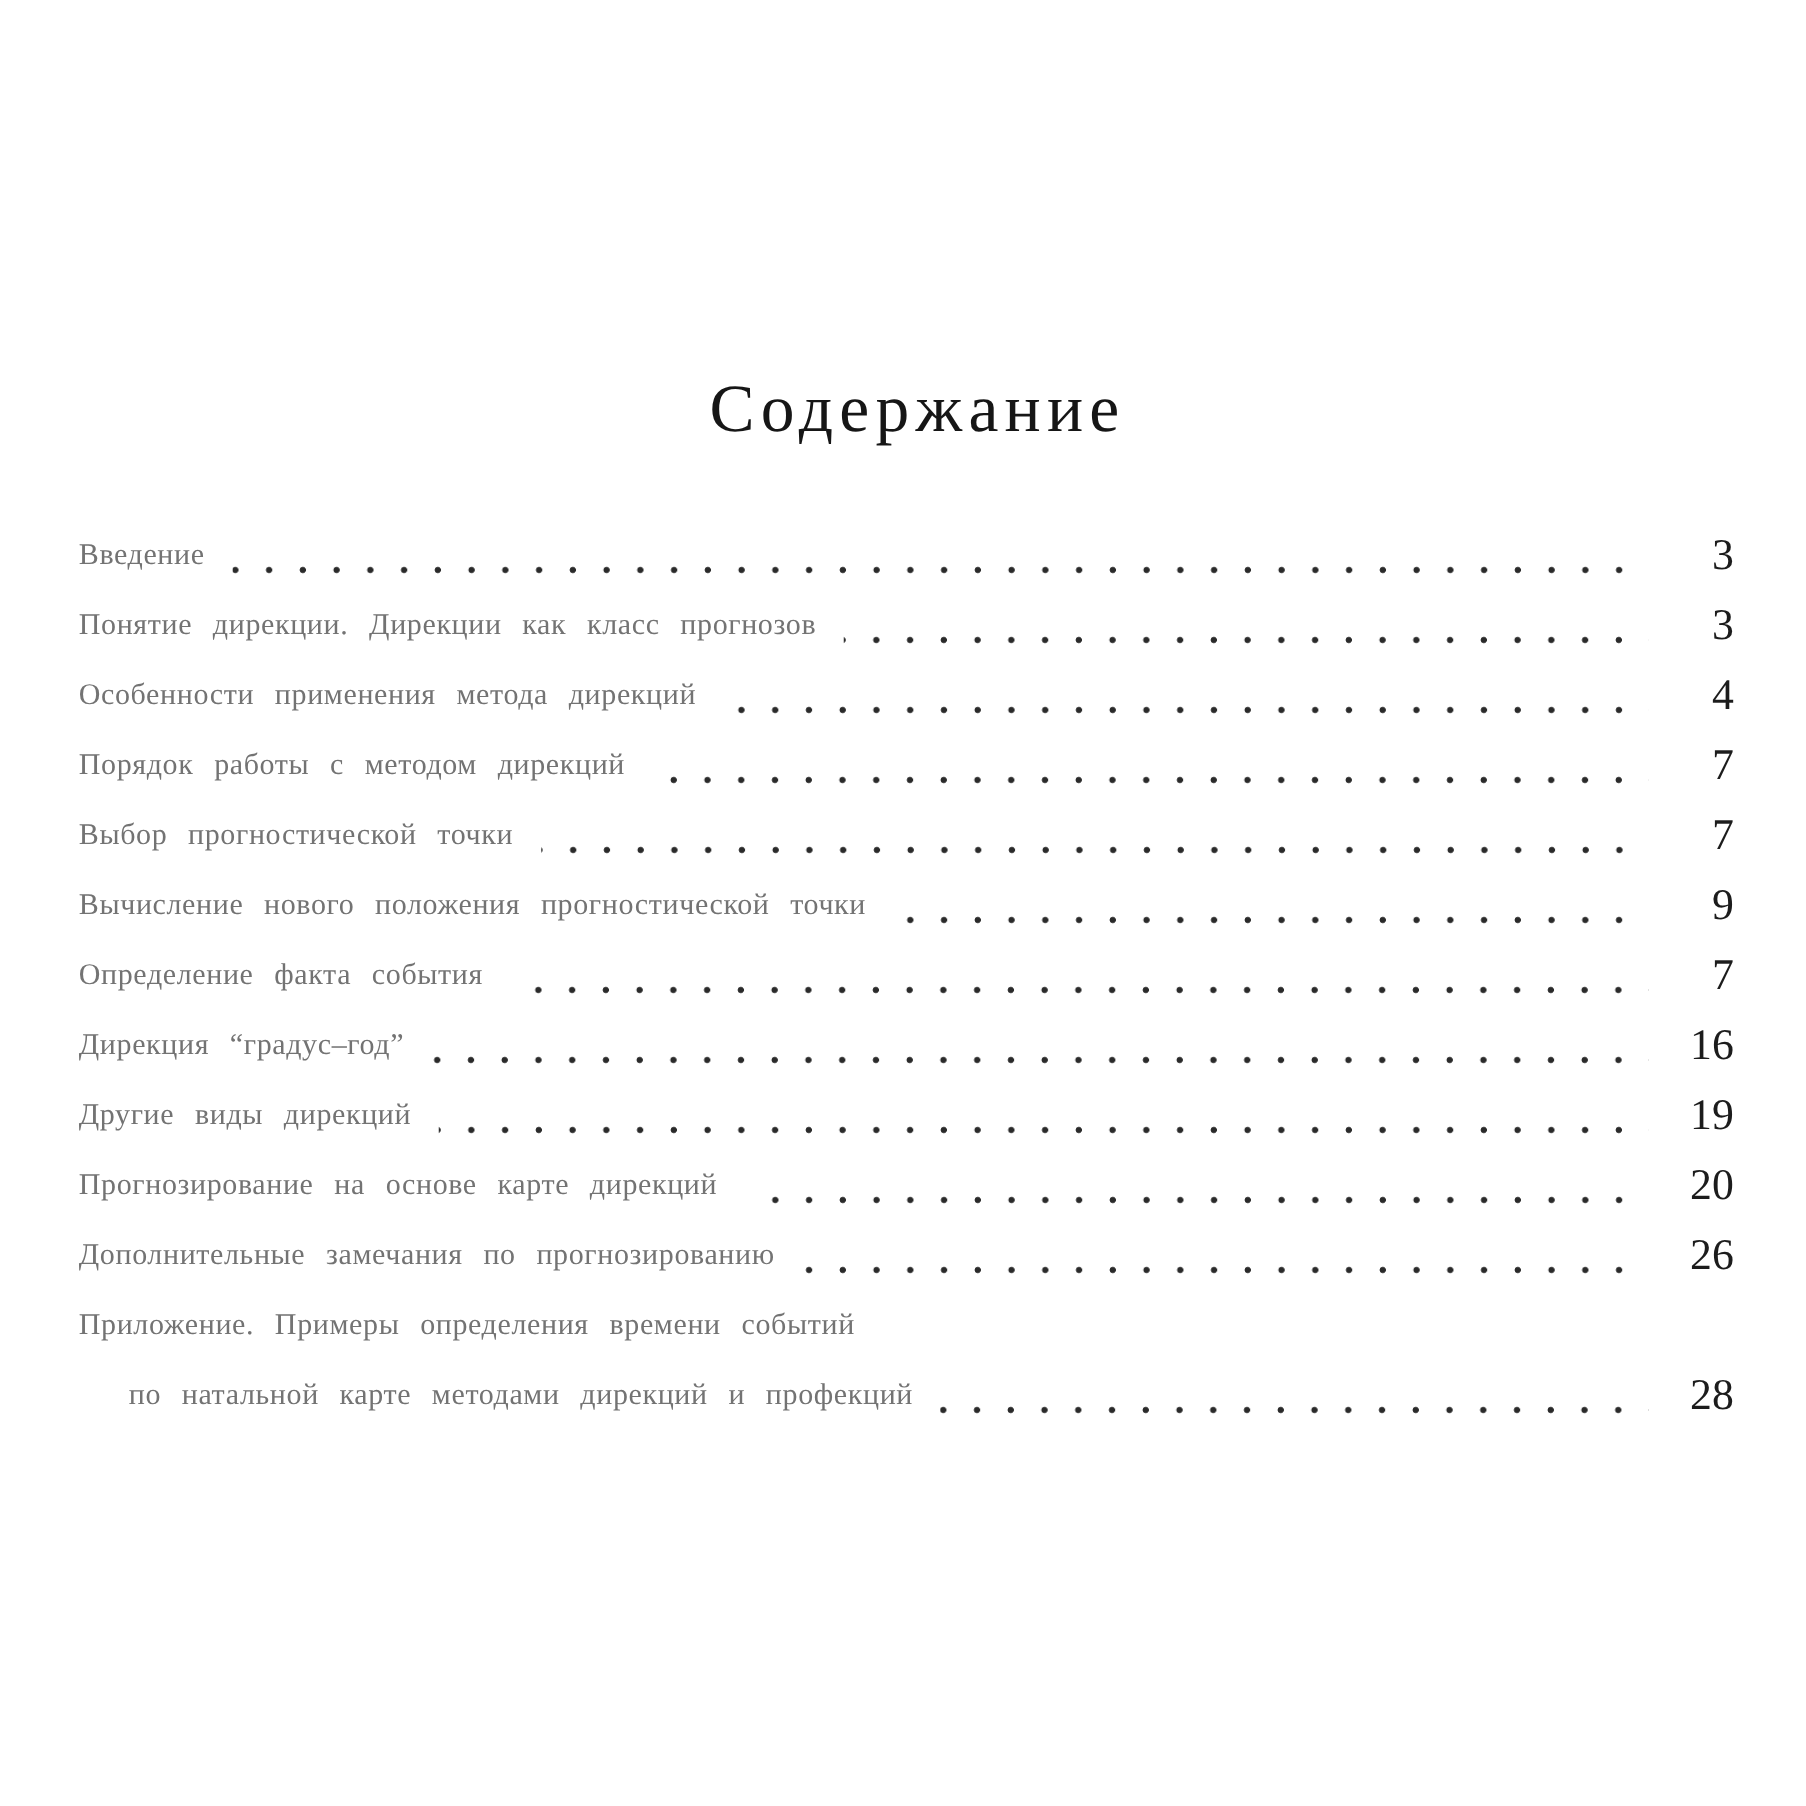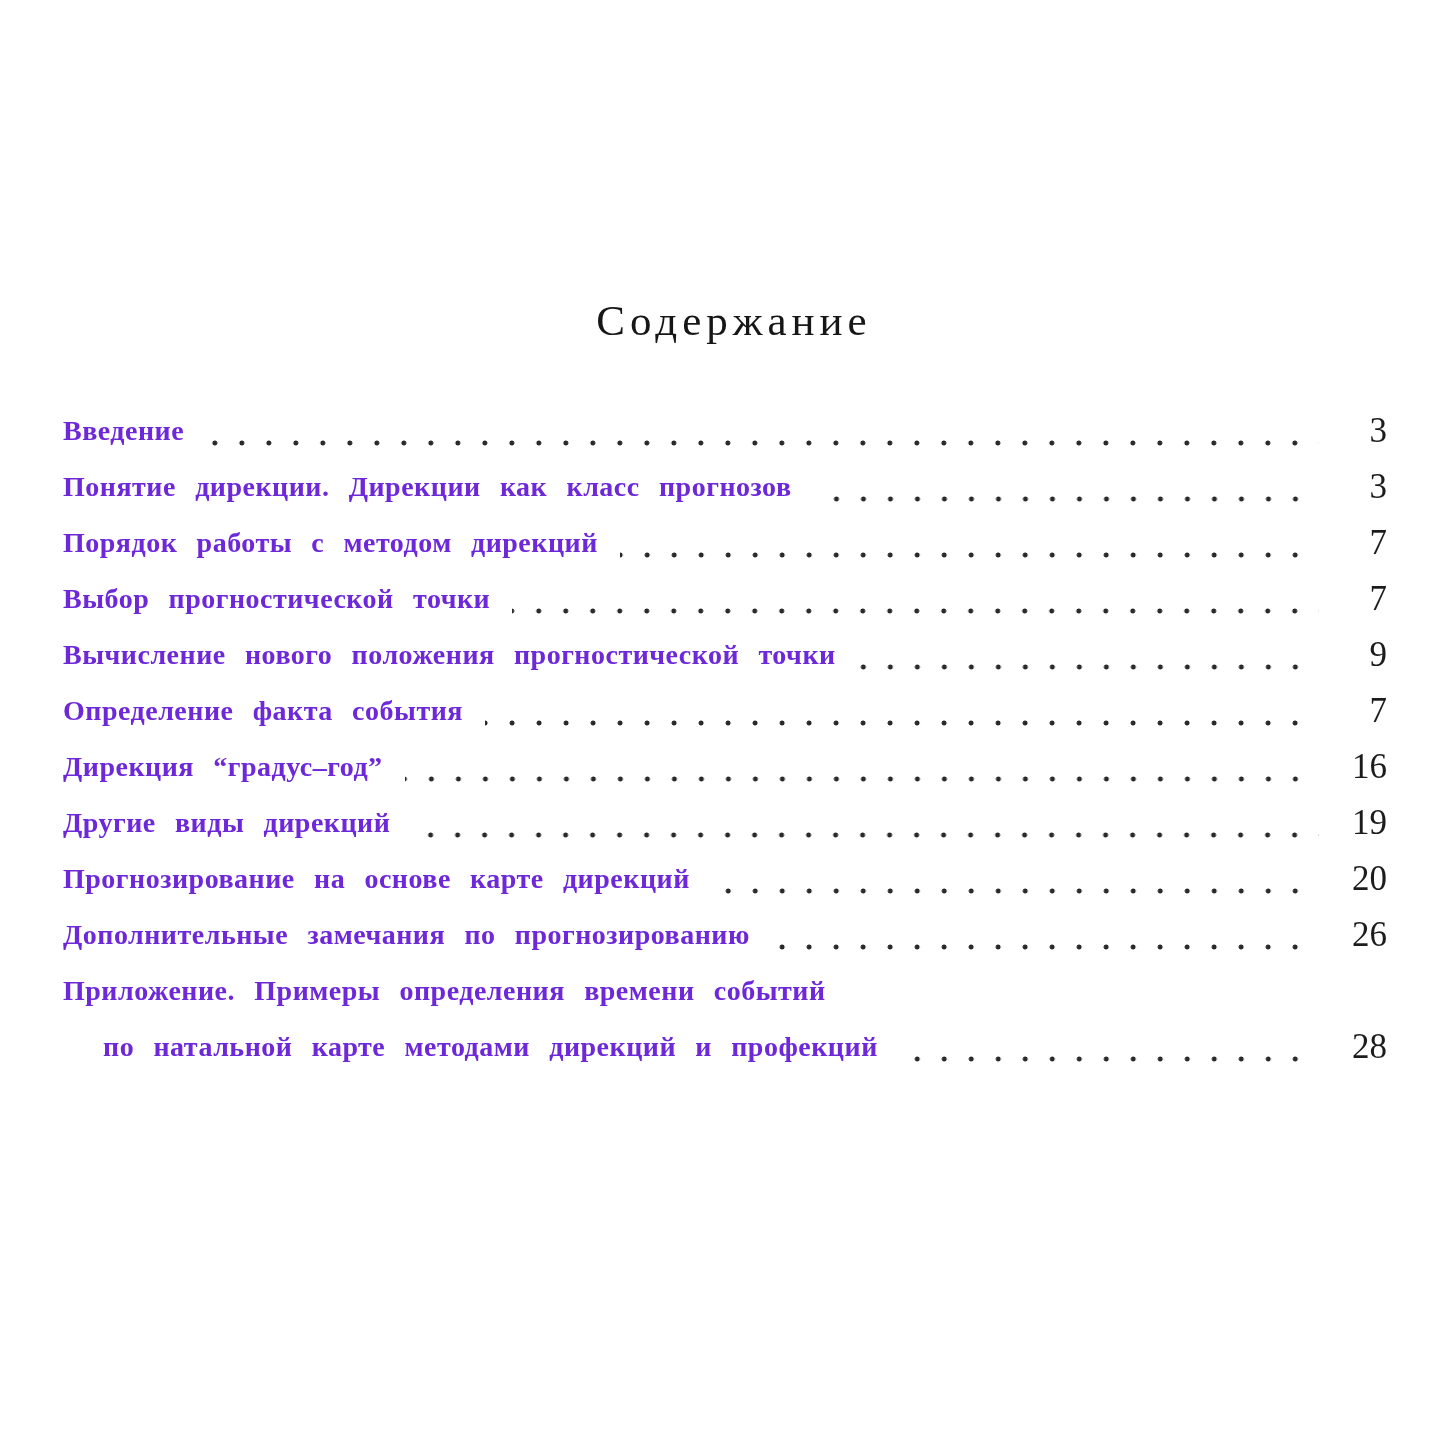--- a/index.html
+++ b/index.html
@@ -13,44 +13,43 @@
     height: 1445px;
     background: #ffffff;
     font-family: "Liberation Serif", "DejaVu Serif", serif;
     color: #1c1c1c;
     overflow: hidden;
     box-sizing: border-box;
     padding: 296px 58px 0 63px;
   }
   .toc-title {
     text-align: center;
-    font-size: 43px;
+    font-size: 54px;
     letter-spacing: 5px;
     word-spacing: 6px;
     margin: 0 0 58px 18px;
     font-weight: normal;
     color: #161616;
   }
   .toc-list {
     width: 100%;
   }
   .toc-row {
     display: flex;
     flex-direction: row;
     align-items: flex-end;
     min-height: 56px;
   }
   .toc-label {
-    font-size: 28px;
+    font-size: 24px;
     line-height: 56px;
     word-spacing: 0.42em;
     letter-spacing: 0.5px;
     white-space: nowrap;
-    color: #6d28d9;
-    font-weight: bold;
+    color: #737373;
   }
   .toc-row.continuation .toc-label {
     padding-left: 40px;
   }
   .leader {
     flex: 1;
     height: 6px;
     align-self: flex-end;
     margin: 0 10px 13px 22px;
     background-image: radial-gradient(circle at 3px 3px, #2a2a2a 2.2px, rgba(0,0,0,0) 2.8px);
@@ -85,20 +84,25 @@
       <span class="leader"></span>
       <span class="toc-page">3</span>
     </div>
 
     <div class="toc-row">
       <span class="toc-label">Понятие дирекции. Дирекции как класс прогнозов</span>
       <span class="leader"></span>
       <span class="toc-page">3</span>
     </div>
 
+    <div class="toc-row">
+      <span class="toc-label">Особенности применения метода дирекций</span>
+      <span class="leader"></span>
+      <span class="toc-page">4</span>
+    </div>
 
     <div class="toc-row">
       <span class="toc-label">Порядок работы с методом дирекций</span>
       <span class="leader"></span>
       <span class="toc-page">7</span>
     </div>
 
     <div class="toc-row">
       <span class="toc-label">Выбор прогностической точки</span>
       <span class="leader"></span>

